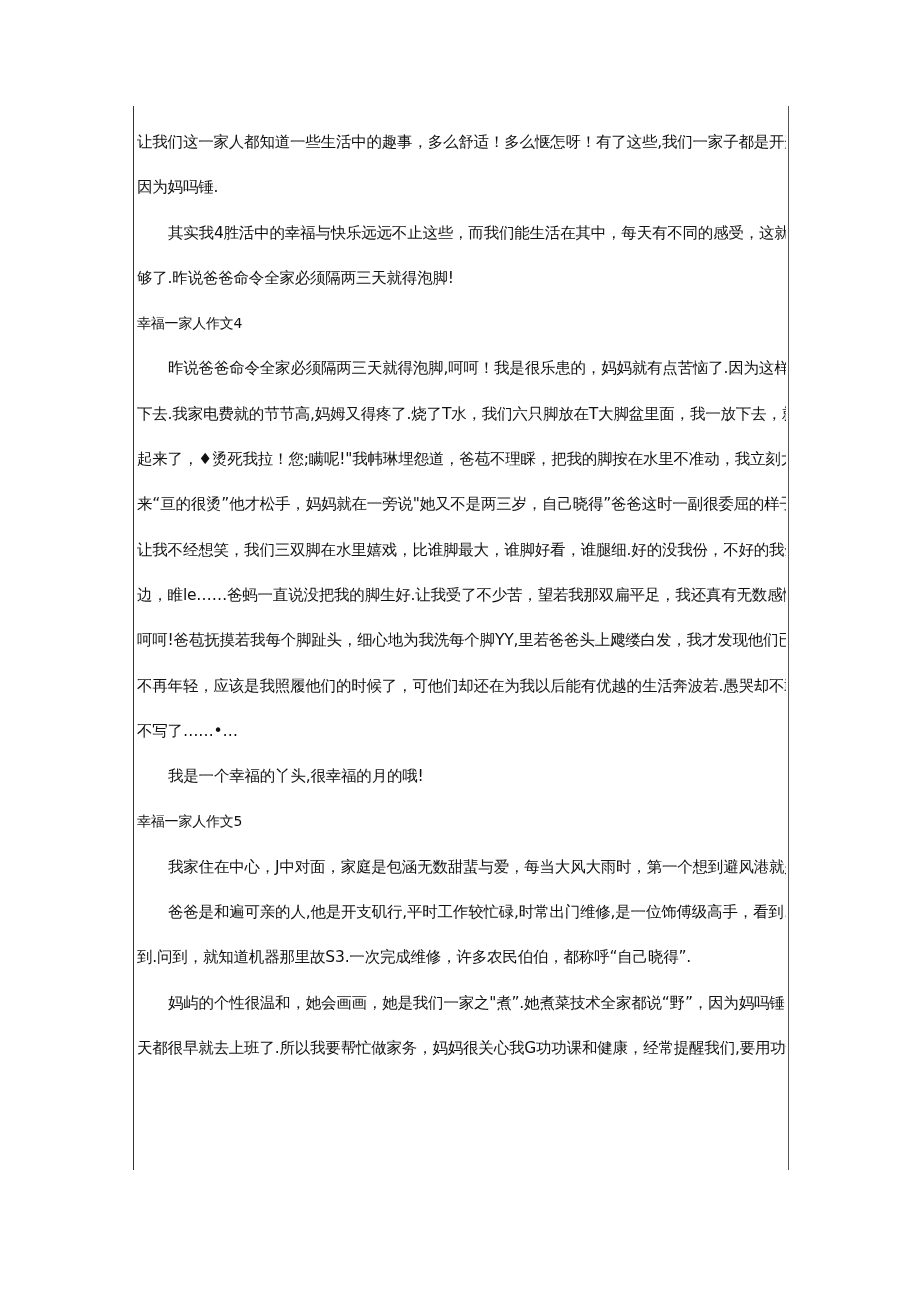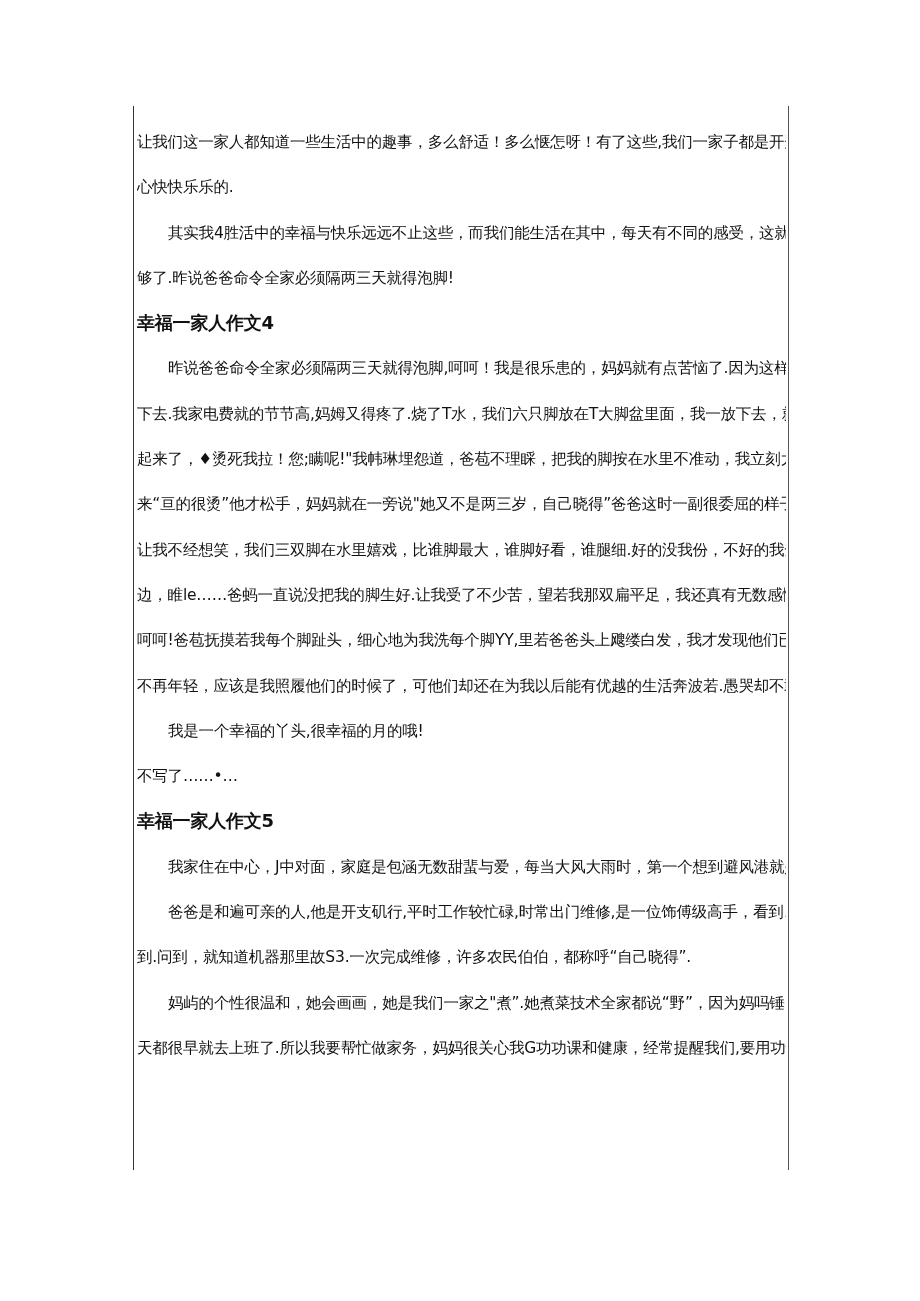--- a/index.html
+++ b/index.html
@@ -8,42 +8,42 @@
   .page {
     position: absolute; left: 133px; top: 106px; width: 654px; height: 1064px;
     border-left: 1.5px solid #333; border-right: 1.5px solid #555;
   }
   .content { position: absolute; left: 3px; right: 2px; top: 20px; }
   .line {
     height: 45.3px; line-height: 32px; font-size: 15.5px; white-space: nowrap;
     overflow: hidden; letter-spacing: -0.2px;
   }
   .indent { padding-left: 31px; }
-  .heading { font-size: 18px; font-weight: bold; }
+  .heading { font-size: 14px; }
 </style>
 </head>
 <body>
 
 <div class="page">
   <div class="content">
     <div class="line">让我们这一家人都知道一些生活中的趣事，多么舒适！多么惬怎呀！有了这些,我们一家子都是开开心</div>
-    <div class="line">心快快乐乐的.</div>
+    <div class="line">因为妈吗锤.</div>
     <div class="line indent">其实我4胜活中的幸福与快乐远远不止这些，而我们能生活在其中，每天有不同的感受，这就足</div>
     <div class="line">够了.昨说爸爸命令全家必须隔两三天就得泡脚!</div>
     <div class="line heading">幸福一家人作文4</div>
     <div class="line indent">昨说爸爸命令全家必须隔两三天就得泡脚,呵呵！我是很乐患的，妈妈就有点苦恼了.因为这样长期</div>
     <div class="line">下去.我家电费就的节节高,妈姆又得疼了.烧了T水，我们六只脚放在T大脚盆里面，我一放下去，就抬</div>
     <div class="line">起来了，♦烫死我拉！您;瞒呢!"我帏琳埋怨道，爸苞不理睬，把我的脚按在水里不准动，我立刻大叫起</div>
     <div class="line">来“亘的很烫”他才松手，妈妈就在一旁说"她又不是两三岁，自己晓得”爸爸这时一副很委屈的样子，</div>
     <div class="line">让我不经想笑，我们三双脚在水里嬉戏，比谁脚最大，谁脚好看，谁腿细.好的没我份，不好的我全沾</div>
     <div class="line">边，睢le……爸蚂一直说没把我的脚生好.让我受了不少苦，望若我那双扁平足，我还真有无数感慨呢！</div>
     <div class="line">呵呵!爸苞抚摸若我每个脚趾头，细心地为我洗每个脚YY,里若爸爸头上飕缕白发，我才发现他们已经</div>
     <div class="line">不再年轻，应该是我照履他们的时候了，可他们却还在为我以后能有优越的生活奔波若.愚哭却不敢，</div>
+    <div class="line">不写了……•…</div>
     <div class="line indent">我是一个幸福的丫头,很幸福的月的哦!</div>
-    <div class="line">不写了……•…</div>
     <div class="line heading">幸福一家人作文5</div>
     <div class="line indent">我家住在中心，J中对面，家庭是包涵无数甜蜚与爱，每当大风大雨时，第一个想到避风港就是温</div>
     <div class="line indent">爸爸是和遍可亲的人,他是开支矶行,平时工作较忙碌,时常出门维修,是一位饰傅级高手，看到、听</div>
     <div class="line">到.问到，就知道机器那里故S3.一次完成维修，许多农民伯伯，都称呼“自己晓得”.</div>
     <div class="line indent">妈屿的个性很温和，她会画画，她是我们一家之"煮”.她煮菜技术全家都说“野”，因为妈吗锤</div>
     <div class="line">天都很早就去上班了.所以我要帮忙做家务，妈妈很关心我G功功课和健康，经常提醒我们,要用功读书</div>
   </div>
 </div>
 
 </body></html>

